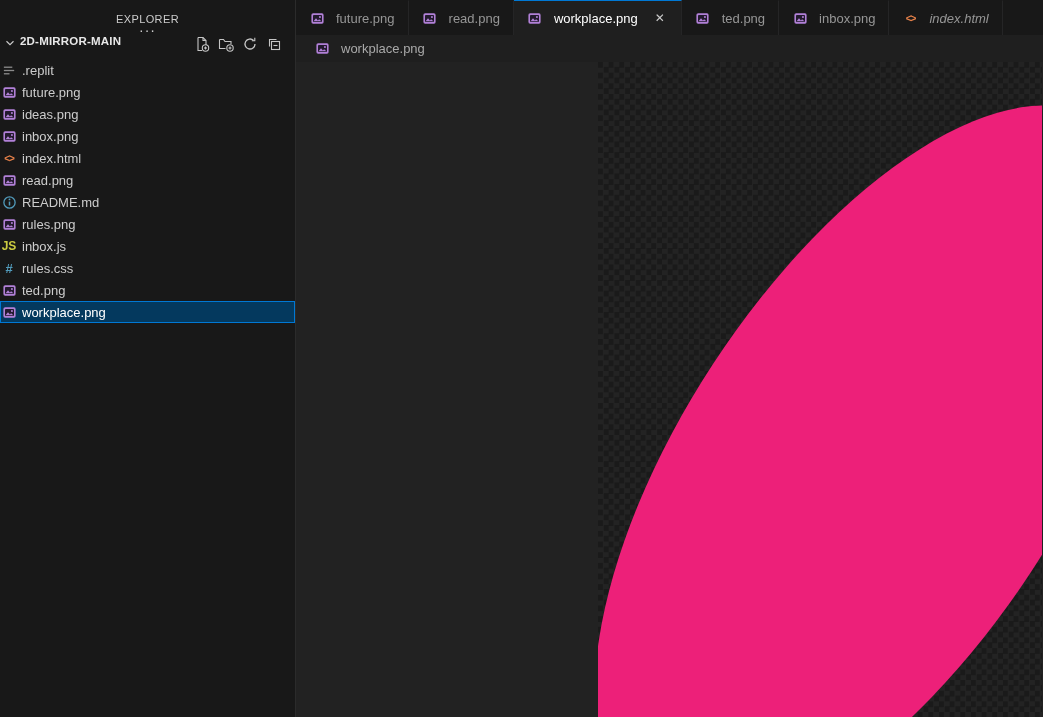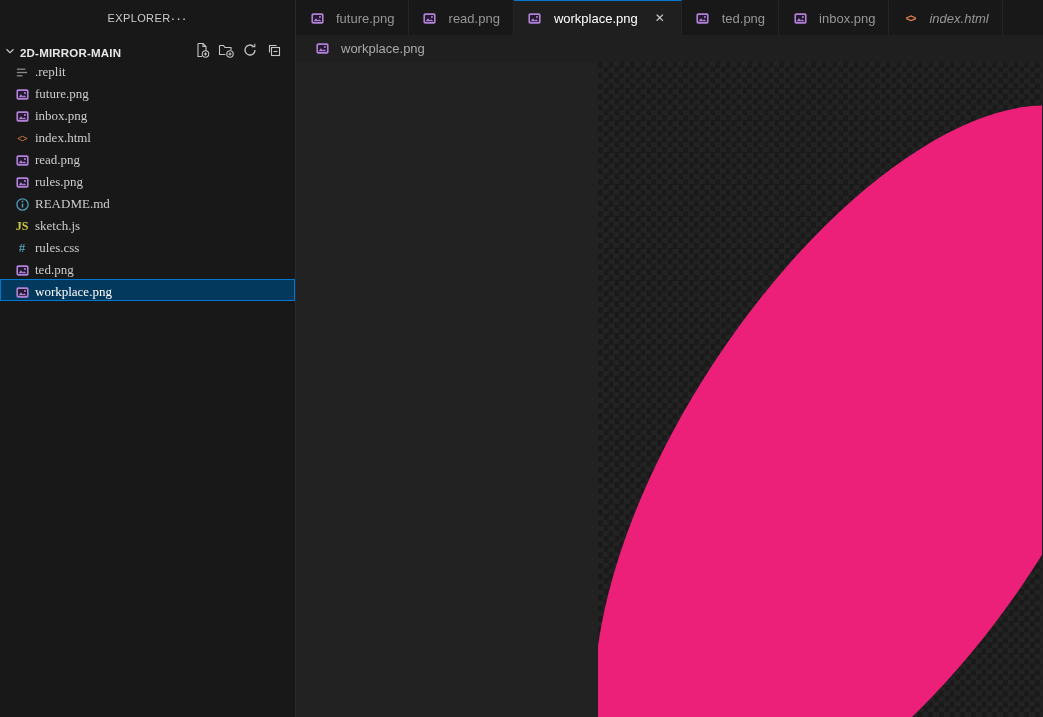--- a/index.html
+++ b/index.html
@@ -4,31 +4,31 @@
 <style>
   * { margin:0; padding:0; box-sizing:border-box; }
   html,body { width:1043px; height:717px; overflow:hidden; background:#181818;
     font-family:"Liberation Sans", sans-serif; }
   .app { display:flex; width:1043px; height:717px; }
 
   
   .sidebar { width:296px; min-width:296px; background:#181818;
     border-right:1px solid #2b2b2b; display:flex; flex-direction:column; color:#cccccc; }
   .sidebar-header { height:35px; display:flex; align-items:center;
-    justify-content:center; padding:0 14px; }
+    justify-content:flex-end; padding:0 14px;flex-direction:column; }
   .sidebar-title { font-size:11px; letter-spacing:.4px; color:#cccccc; }
   .more-actions { color:#cccccc; font-size:14px; letter-spacing:1px; cursor:pointer; line-height:10px; }
-  .section-header { height:24px; display:flex; align-items:flex-end; padding:0 4px 0 2px; }
+  .section-header { height:24px; display:flex; align-items:flex-start; padding:0 4px 0 2px; }
   .chevron { width:16px; height:16px; display:flex; align-items:center; justify-content:center; }
   .section-title { font-size:11.5px; font-weight:bold; color:#e8e8e8; letter-spacing:.2px; flex:1; margin-left:2px; }
   .section-actions { display:flex; align-items:center; gap:6px; padding-right:8px; }
   .action-icon { width:18px; height:18px; display:flex; align-items:center; justify-content:center; cursor:pointer; }
   .file-list { flex:1; }
-  .file-row { height:22px; display:flex; align-items:flex-end; padding-left:13px;
-    font-size:13px; color:#cccccc; cursor:pointer; border:1px solid transparent;font-family:Liberation Serif, serif; }
+  .file-row { height:22px; display:flex; align-items:center; 
+    font-size:13px; color:#cccccc; cursor:pointer; border:1px solid transparent; }
   .file-row.selected { background:var(--selection-bg,#04395e); border:1px solid var(--accent,#0078d4); color:#ffffff; }
   .file-icon { width:16px; height:16px; margin-right:5px; display:flex;
     align-items:center; justify-content:center; flex:none; }
   .ic-js { color:#cbcb41; font-size:12px; font-weight:bold; }
   .ic-css { color:#519aba; font-size:13px; font-weight:bold; }
   .ic-html { color:#e8824a; font-size:10px; font-weight:bold; letter-spacing:-1px; }
 
   
   .main { flex:1; display:flex; flex-direction:column; background:#1f1f1f; min-width:0; }
   .tabbar { height:35px; min-height:35px; background:#181818; display:flex; }
@@ -125,65 +125,76 @@
         </div>
         <div class="file-row">
           <span class="file-icon">
             <svg width="15" height="15" viewBox="0 0 16 16">
               <rect x="1.5" y="2.5" width="13" height="11" rx="1.8" fill="#b180d7"></rect>
               <rect x="3.2" y="4.2" width="9.6" height="7.6" rx="0.8" fill="#231a2e"></rect>
               <path d="M3.8 10.8l2.6-3.2 2 2.4 1.3-1.3 2.5 2.1z" fill="#b180d7"></path>
               <circle cx="10.6" cy="6.4" r="1.1" fill="#b180d7"></circle>
             </svg>
           </span>
+          <span>ideas.png</span>
+        </div>
+        <div class="file-row">
+          <span class="file-icon">
+            <svg width="15" height="15" viewBox="0 0 16 16">
+              <rect x="1.5" y="2.5" width="13" height="11" rx="1.8" fill="#b180d7"></rect>
+              <rect x="3.2" y="4.2" width="9.6" height="7.6" rx="0.8" fill="#231a2e"></rect>
+              <path d="M3.8 10.8l2.6-3.2 2 2.4 1.3-1.3 2.5 2.1z" fill="#b180d7"></path>
+              <circle cx="10.6" cy="6.4" r="1.1" fill="#b180d7"></circle>
+            </svg>
+          </span>
           <span>inbox.png</span>
         </div>
         <div class="file-row">
           <span class="file-icon">
             <span class="ic-html">&lt;&gt;</span>
           </span>
           <span>index.html</span>
         </div>
         <div class="file-row">
           <span class="file-icon">
             <svg width="15" height="15" viewBox="0 0 16 16">
               <rect x="1.5" y="2.5" width="13" height="11" rx="1.8" fill="#b180d7"></rect>
               <rect x="3.2" y="4.2" width="9.6" height="7.6" rx="0.8" fill="#231a2e"></rect>
               <path d="M3.8 10.8l2.6-3.2 2 2.4 1.3-1.3 2.5 2.1z" fill="#b180d7"></path>
               <circle cx="10.6" cy="6.4" r="1.1" fill="#b180d7"></circle>
             </svg>
           </span>
           <span>read.png</span>
-        </div>
-        <div class="file-row">
-          <span class="file-icon">
-            <svg width="15" height="15" viewBox="0 0 16 16">
-              <rect x="1.5" y="2.5" width="13" height="11" rx="1.8" fill="#b180d7"></rect>
-              <rect x="3.2" y="4.2" width="9.6" height="7.6" rx="0.8" fill="#231a2e"></rect>
-              <path d="M3.8 10.8l2.6-3.2 2 2.4 1.3-1.3 2.5 2.1z" fill="#b180d7"></path>
-              <circle cx="10.6" cy="6.4" r="1.1" fill="#b180d7"></circle>
-            </svg>
-          </span>
-          <span>rules.png</span>
         </div>
         <div class="file-row">
           <span class="file-icon">
             <svg width="15" height="15" viewBox="0 0 16 16">
               <circle cx="8" cy="8" r="6" fill="none" stroke="#519aba" stroke-width="1.4"></circle>
               <line x1="8" y1="7" x2="8" y2="11.2" stroke="#519aba" stroke-width="1.6"></line>
               <circle cx="8" cy="4.7" r="1" fill="#519aba"></circle>
             </svg>
           </span>
           <span>README.md</span>
         </div>
         <div class="file-row">
           <span class="file-icon">
+            <svg width="15" height="15" viewBox="0 0 16 16">
+              <rect x="1.5" y="2.5" width="13" height="11" rx="1.8" fill="#b180d7"></rect>
+              <rect x="3.2" y="4.2" width="9.6" height="7.6" rx="0.8" fill="#231a2e"></rect>
+              <path d="M3.8 10.8l2.6-3.2 2 2.4 1.3-1.3 2.5 2.1z" fill="#b180d7"></path>
+              <circle cx="10.6" cy="6.4" r="1.1" fill="#b180d7"></circle>
+            </svg>
+          </span>
+          <span>rules.png</span>
+        </div>
+        <div class="file-row">
+          <span class="file-icon">
             <span class="ic-js">JS</span>
           </span>
-          <span>sketch.js</span>
+          <span>inbox.js</span>
         </div>
         <div class="file-row">
           <span class="file-icon">
             <span class="ic-css">#</span>
           </span>
           <span>rules.css</span>
         </div>
         <div class="file-row">
           <span class="file-icon">
             <svg width="15" height="15" viewBox="0 0 16 16">

